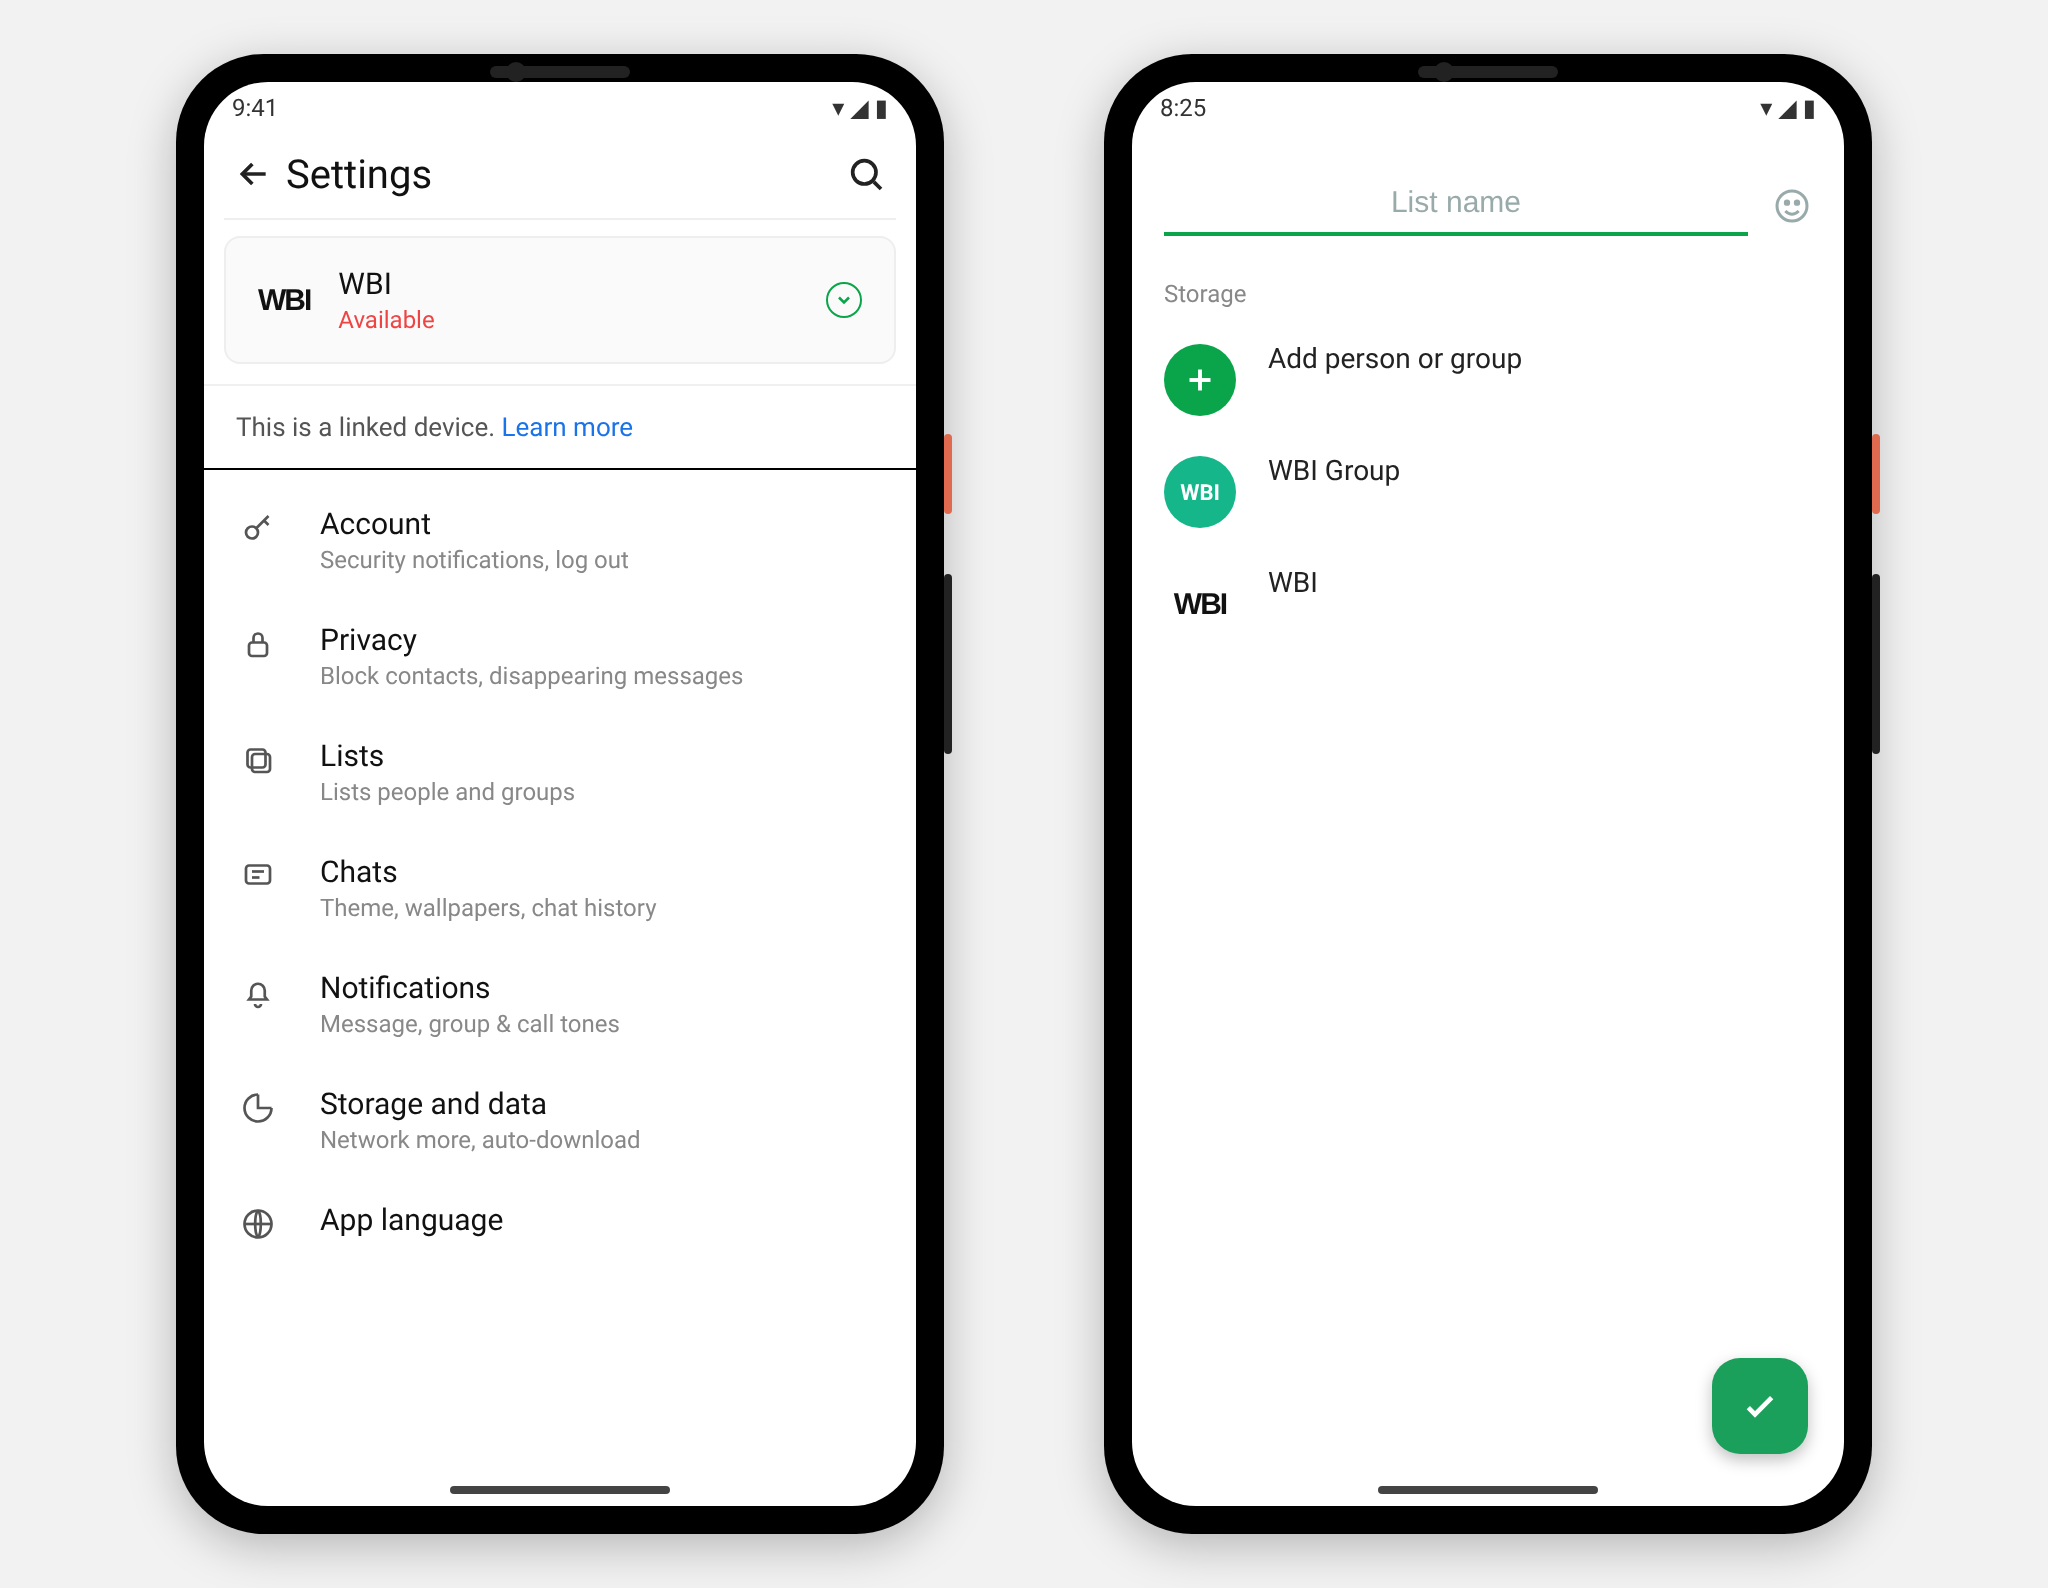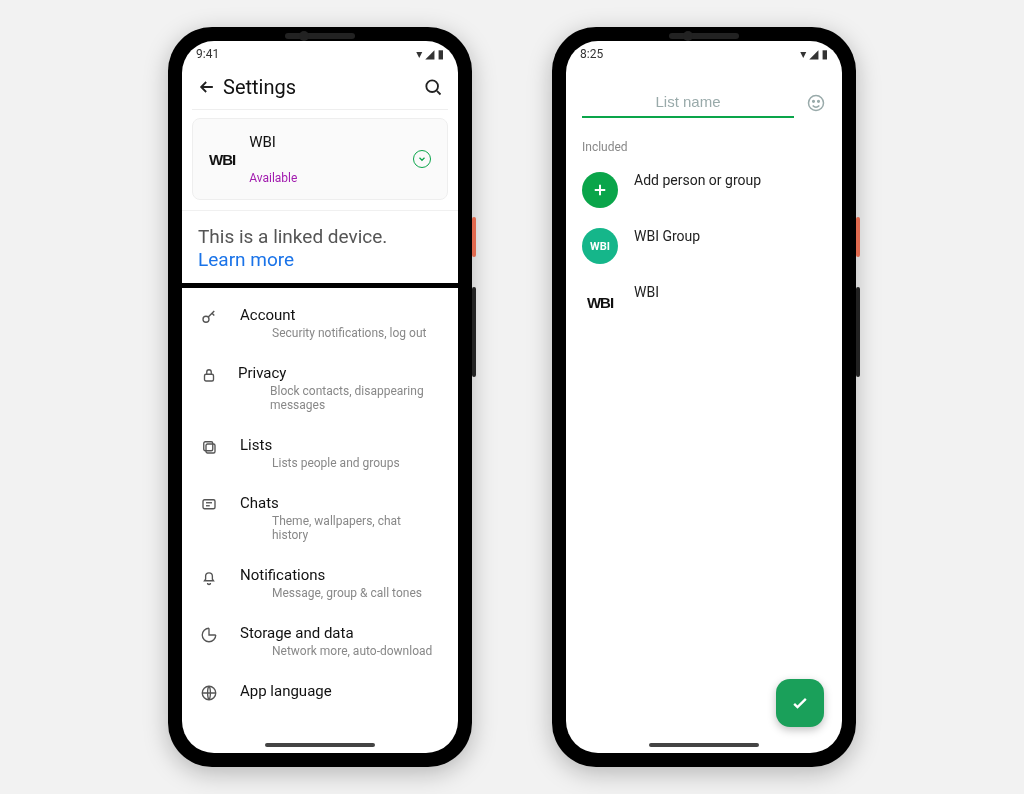--- a/index.html
+++ b/index.html
@@ -8,21 +8,21 @@
     font-family: Roboto, -apple-system, "Helvetica Neue", Arial, sans-serif;
     width: 1024px;
     height: 794px;
     overflow: hidden;
     display: flex;
     justify-content: center;
     align-items: center;
     gap: 80px;
   }
   .phone {
-    width: 304px;
+    width: 384px;
     height: 740px;
     background: #000;
     border-radius: 44px;
     padding: 14px;
     position: relative;
     box-shadow: 0 6px 24px rgba(0,0,0,0.25);
   }
   .phone::before { 
     content: "";
     position: absolute;
@@ -103,52 +103,52 @@
     margin: 8px 10px 10px 10px;
   }
   .wbi-logo {
     font-family: "Arial Black", Arial, sans-serif;
     font-weight: 900;
     letter-spacing: -1px;
     font-size: 15px;
     color: #111;
   }
   .profile-card .name { font-size: 15px; color: #111; }
-  .profile-card .sub { font-size: 12px; color: #a21caf; margin-top: 20px; }
+  .profile-card .sub { font-size: 12px; color: #ef4444; margin-top: 2px; }
   .check-circle {
     width: 18px; height: 18px; border: 1.5px solid #0aa54a; border-radius: 50%;
     display: flex; align-items: center; justify-content: center;
     color: #0aa54a; font-size: 10px;
   }
 
   .linked-note {
-    font-size: 19px;
+    font-size: 13px;
     color: #555;
     padding: 14px 28px 12px 16px;
     border-top: 1px solid #f0f0f0;
-    border-bottom: 5px solid #000000;
+    border-bottom: 1px solid #000000;
   }
   .linked-note a { color: #1a73e8; text-decoration: none; }
 
   .settings-list { flex: 1; overflow: hidden; padding-top: 6px; }
   .setting-item {
     display: flex;
     align-items: flex-start;
     gap: 20px;
     padding: 12px 18px;
   }
   .setting-item .ic {
     width: 20px;
     text-align: center;
     color: #555;
     margin-top: 2px;
     font-size: 16px;
   }
   .setting-item .txt .t { font-size: 15px; color: #111; }
-  .setting-item .txt .s { font-size: 12px; color: #888; margin-top: 2px; margin-left: 32px; }
+  .setting-item .txt .s { font-size: 12px; color: #888; margin-top: 2px; }
 
   .navpill {
     position: absolute;
     bottom: 6px; left: 50%; transform: translateX(-50%);
     width: 110px; height: 4px; background: #444; border-radius: 3px;
   }
 
   
   .input-row {
     display: flex; align-items: center;
@@ -366,21 +366,21 @@
       <span class="emoji-btn">
         <svg width="20" height="20" viewBox="0 0 24 24" fill="none" stroke="currentColor" stroke-width="1.8">
             <circle cx="12" cy="12" r="9"></circle>
             <circle cx="9" cy="10" r="1" fill="currentColor"></circle>
             <circle cx="15" cy="10" r="1" fill="currentColor"></circle>
             <path d="M8 15c1.3 1.3 2.7 2 4 2s2.7-.7 4-2"></path>
           </svg>
       </span>
     </div>
 
-    <div class="section-label">Included</div>
+    <div class="section-label">Storage</div>
 
     <div class="list-row">
       <div class="circle green">
         <svg width="18" height="18" viewBox="0 0 24 24" fill="none" stroke="currentColor" stroke-width="2.6">
             <path d="M12 5v14"></path>
             <path d="M5 12h14"></path>
           </svg>
       </div>
       <span class="row-label">Add person or group</span>
     </div>

